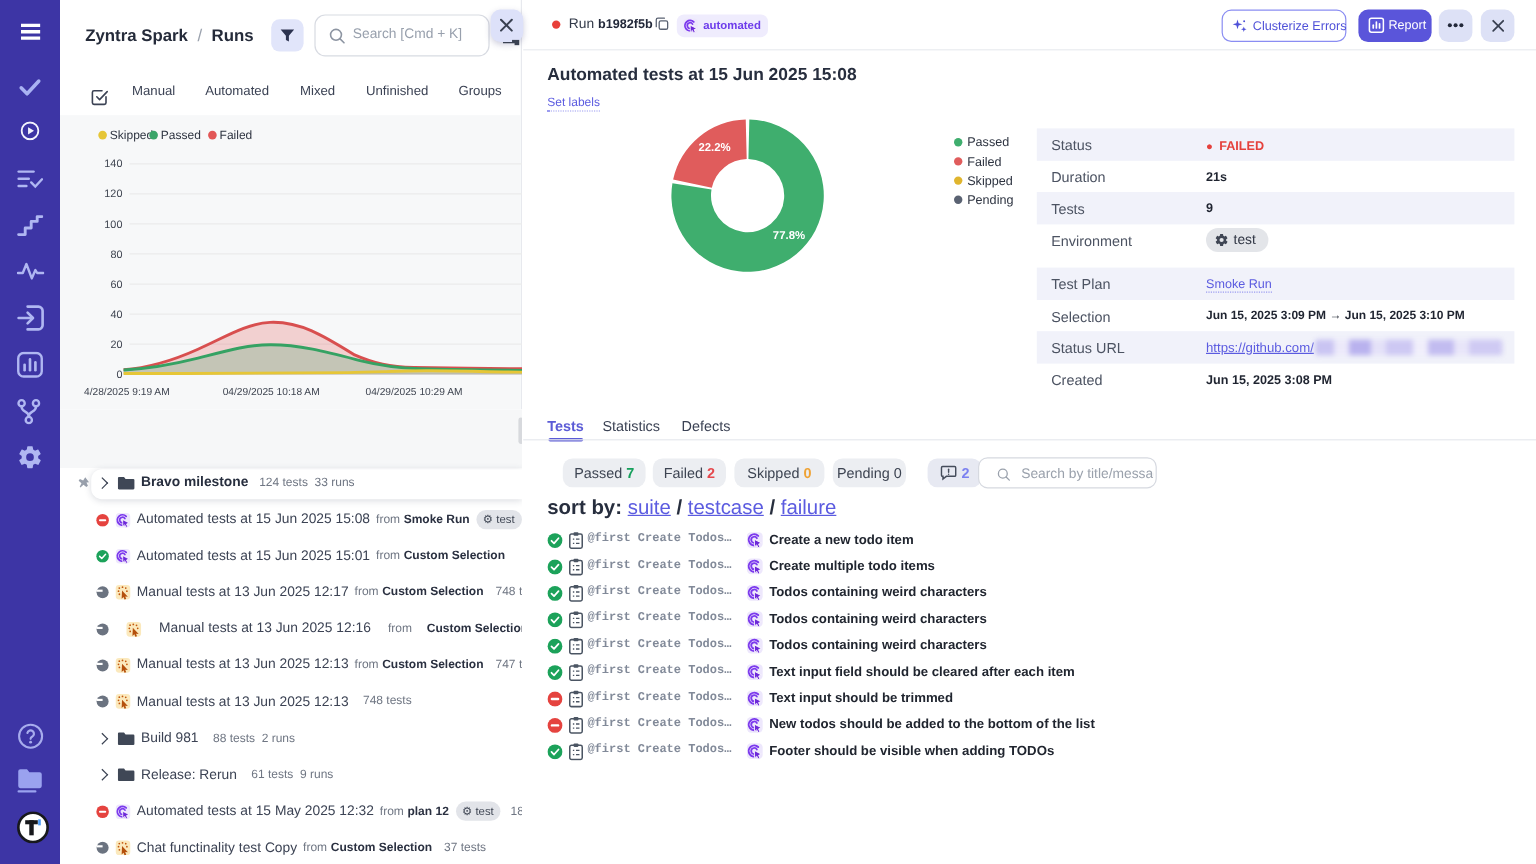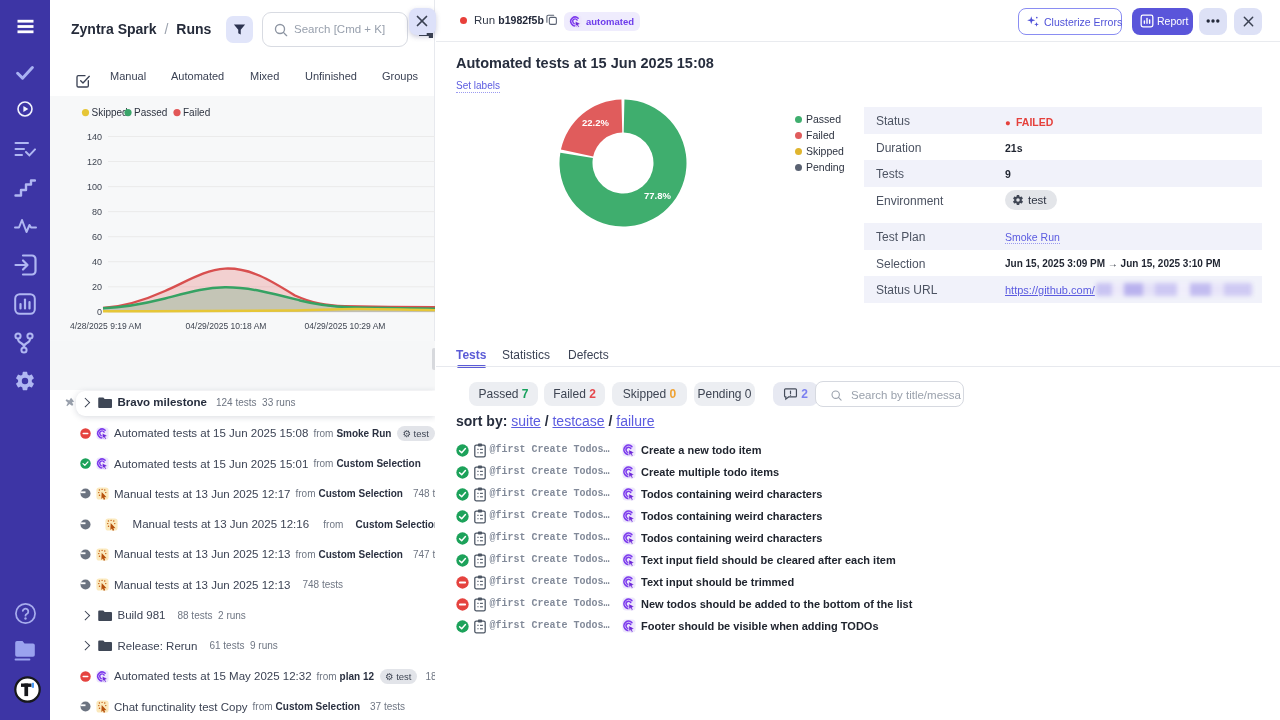--- a/index.html
+++ b/index.html
@@ -51,21 +51,21 @@
 .irow .lbl { position:absolute; left:12px; top:7px; font-size:12px; color:#4c5362; }
 .irow .val { position:absolute; left:141px; top:8px; font-size:10.5px; color:#1f2430; font-weight:bold; white-space:nowrap; }
 .dot { display:inline-block; width:7px; height:7px; border-radius:50%; margin-right:4px; vertical-align:0px; }
 
 
 #tests-tabs { position:absolute; left:0; top:348px; width:844px; height:22px; font-size:12px; }
 #tests-tabs .underline { position:absolute; left:21px; top:17px; width:29px; height:2.5px; background:#5b5bd6; border-radius:2px;}
 #tests-border { position:absolute; left:0; top:366px; width:844px; height:1px; background:#e7e9ee; }
 .chip { position:absolute; top:382px; height:24px; background:#eceef2; border-radius:8px; font-size:12px; color:#3d4452; line-height:24px; text-align:center;margin-left:12px; }
 .chip b { font-weight:bold; }
-#sortby { position:absolute; left:20px; top:413px; font-size:14px; color:#272e3e; font-weight:bold; }
+#sortby { position:absolute; left:20px; top:413px; font-size:17px; color:#272e3e; font-weight:bold; }
 #sortby a { color:#5b5be0; font-weight:400; text-decoration:underline; }
 #testlist { position:absolute; left:0; top:437px; width:844px; }
 .trow { position:absolute; left:20px; height:22px; width:800px; }
 .trow .mono { position:absolute; left:33.5px; top:3px; font-family:"Liberation Mono", monospace; font-size:10px; font-weight:bold; color:#828a99; }
 .trow .ttl { position:absolute; left:185px; top:2.5px; font-size:11px; font-weight:600; color:#20252f; }
 </style>
 </head>
 <body>
 <svg width="0" height="0" style="position:absolute">
 <defs>
@@ -482,20 +482,24 @@
       </div>
     <div class="irow">
         <span class="lbl">Selection</span>
         <span class="val" style="font-size:10px;">Jun 15, 2025 3:09 PM → Jun 15, 2025 3:10 PM</span>
       </div>
     <div class="irow alt">
         <span class="lbl">Status URL</span>
         <span class="val" style="font-weight:400;font-size:11px;color:#5b5be0;text-decoration:underline;">https://github.com/</span>
       <span style="position:absolute;left:232px;top:7px;width:156px;height:13px;background:linear-gradient(90deg,#c9c4f2 0 10%,#ece9fa 10% 18%,#b9b2ee 18% 30%,#e4e1f8 30% 38%,#cdc8f3 38% 52%,#f0eefb 52% 60%,#c2bcf0 60% 74%,#e8e5f9 74% 82%,#cfcaf3 82% 100%);filter:blur(2px);border-radius:2px;"></span>
     </div>
+    <div class="irow">
+        <span class="lbl">Created</span>
+        <span class="val">Jun 15, 2025 3:08 PM</span>
+      </div>
   </div>
   <div id="tests-tabs">
     <span style="position:absolute;left:20px;color:#5b5bd6;font-weight:bold;">Tests</span>
     <span style="position:absolute;left:66px;color:#3b4254;">Statistics</span>
     <span style="position:absolute;left:132px;color:#3b4254;">Defects</span>
     <div class="underline"></div>
   </div>
   <div id="tests-border"></div>
   <div id="chips">
     <span class="chip" style="left:21px;width:69px;">Passed <b style="color:#16a05c;">7</b></span>

